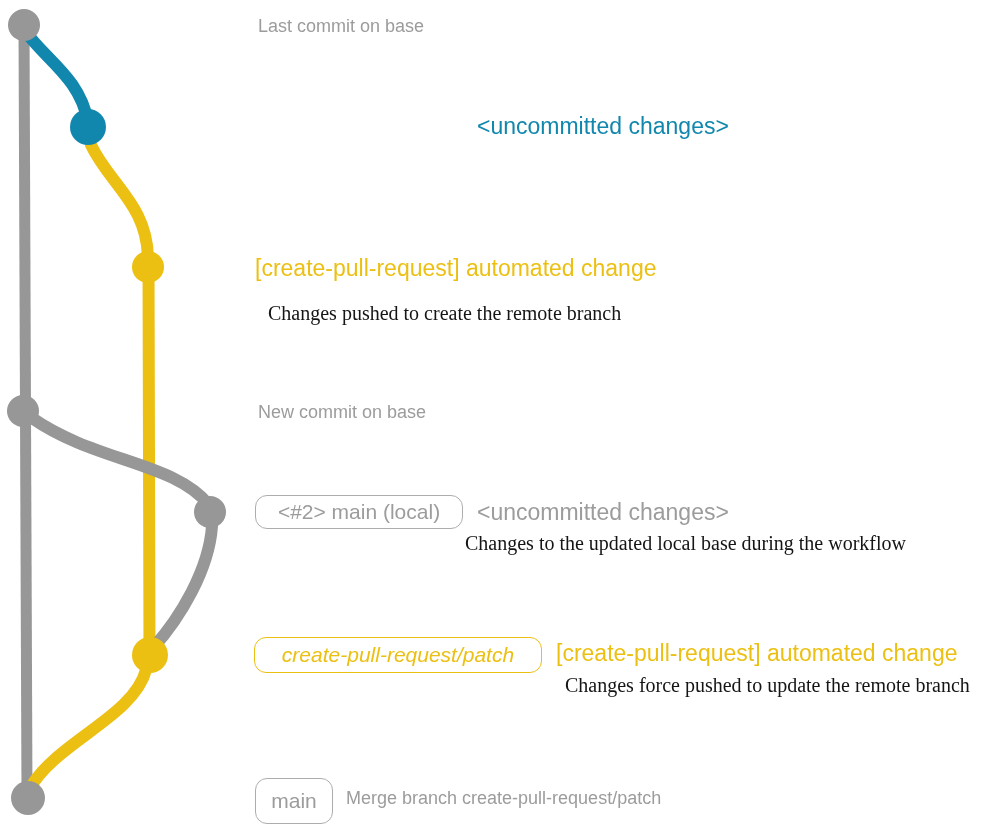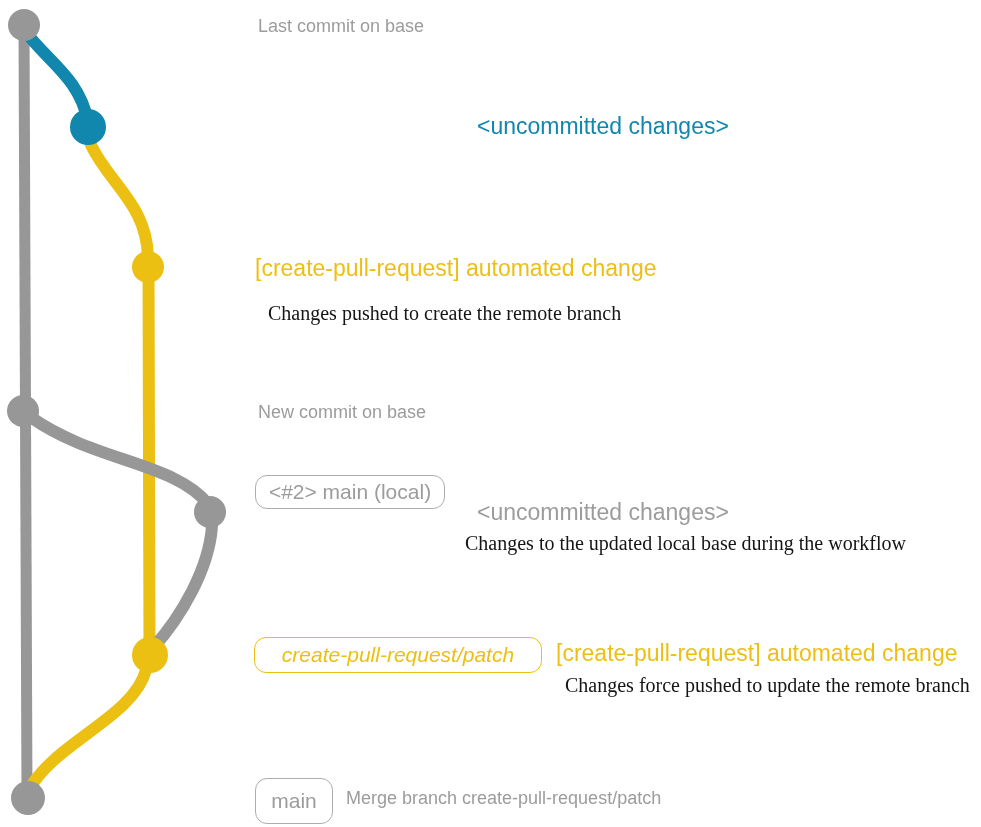--- a/index.html
+++ b/index.html
@@ -71,21 +71,21 @@
 
   <div class="lbl" style="left:258px; top:14px;">Last commit on base</div>
 
   <div class="headline teal-t" style="left:477px; top:114px;">&lt;uncommitted changes&gt;</div>
 
   <div class="headline yellow-t" style="left:255px; top:256px;">[create-pull-request] automated change</div>
   <div class="caption" style="left:268px; top:288px;margin-top:14px;">Changes pushed to create the remote branch</div>
 
   <div class="lbl" style="left:258px; top:400px;">New commit on base</div>
 
-  <div class="badge badge-gray" style="left:255px; top:475px; width:190px; height:34px;">&lt;#2&gt; main (local)</div>
+  <div class="badge badge-gray" style="left:255px; top:495px; width:208px; height:34px;">&lt;#2&gt; main (local)</div>
   <div class="headline gray-t" style="left:477px; top:500px;">&lt;uncommitted changes&gt;</div>
   <div class="caption" style="left:465px; top:532px;">Changes to the updated local base during the workflow</div>
 
   <div class="badge badge-yellow" style="left:254px; top:637px; width:288px; height:36px;font-style:italic;">create-pull-request/patch</div>
   <div class="headline yellow-t" style="left:556px; top:641px;">[create-pull-request] automated change</div>
   <div class="caption" style="left:565px; top:674px;">Changes force pushed to update the remote branch</div>
 
   <div class="badge badge-gray" style="left:255px; top:778px; width:78px; height:46px;">main</div>
   <div class="lbl" style="left:346px; top:786px;">Merge branch create-pull-request/patch</div>
 

